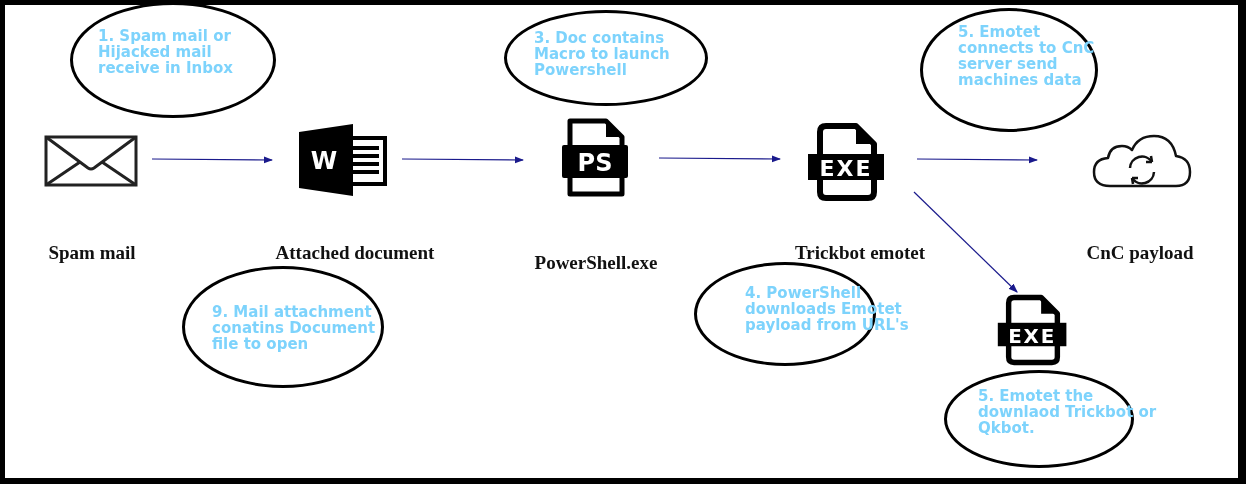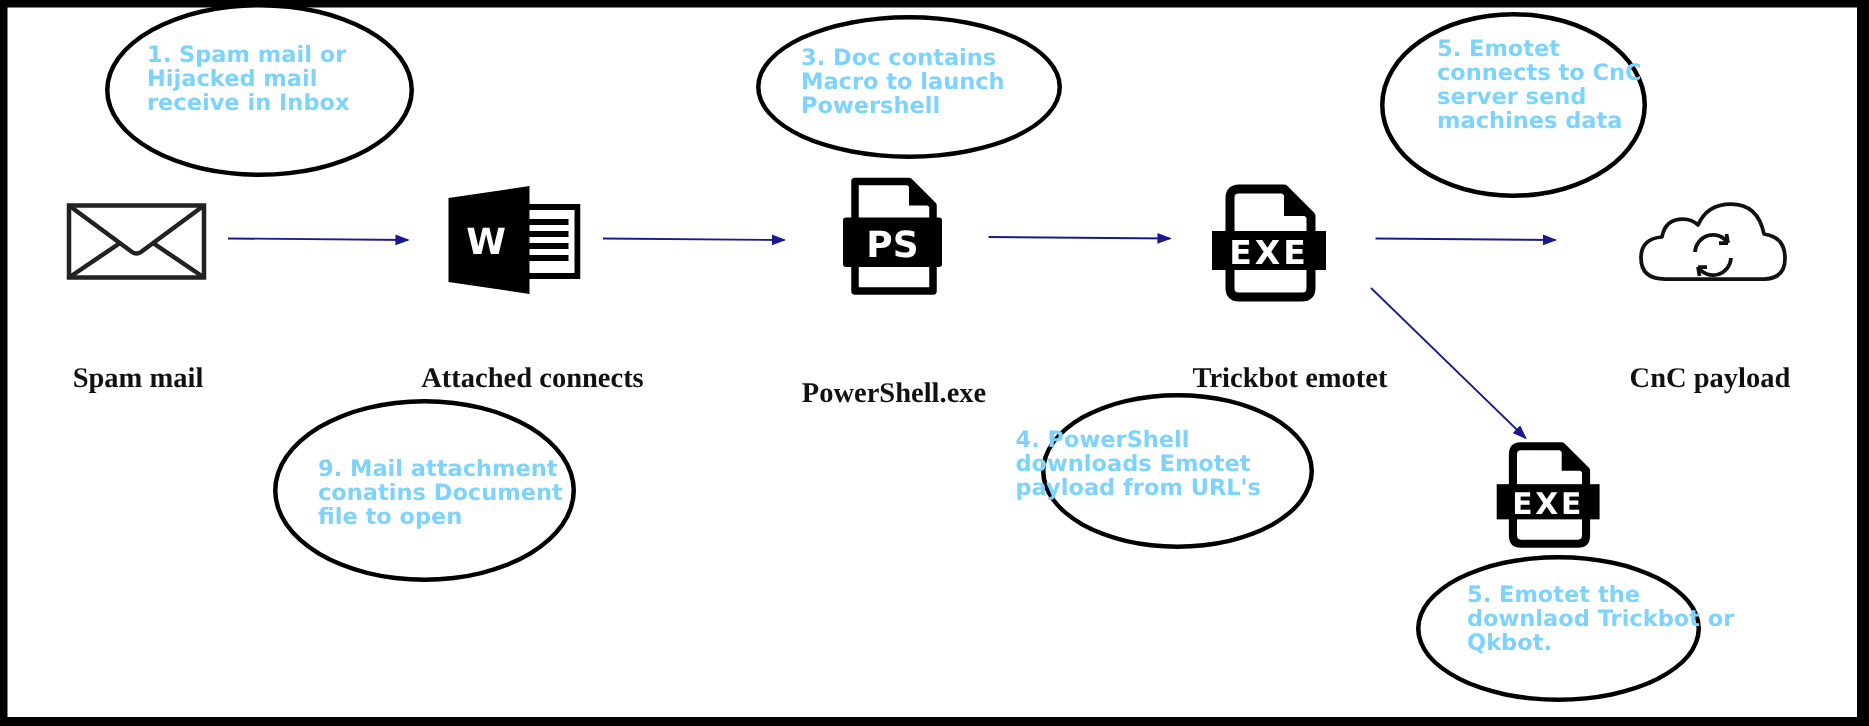--- a/index.html
+++ b/index.html
@@ -68,42 +68,42 @@
 </svg>
 
 <svg class="icon" style="left:996px;top:292px" width="74" height="76" viewBox="0 0 82 80">
   <path d="M20,4 Q14,4 14,10 L14,70 Q14,76 20,76 L62,76 Q68,76 68,70 L68,22 L50,4 Z" fill="#fff" stroke="#000" stroke-width="6" stroke-linejoin="round"></path>
   <path d="M50,4 L50,22 L68,22 Z" fill="#000"></path>
   <rect x="2" y="32" width="76" height="26" fill="#000"></rect>
   <text x="40" y="54" text-anchor="middle" font-family="DejaVu Sans, sans-serif" font-weight="bold" font-size="22" letter-spacing="2" fill="#fff">EXE</text>
 </svg>
 
 <div class="node-label" style="left:92px;top:242px">Spam mail</div>
-<div class="node-label" style="left:355px;top:242px">Attached connects</div>
+<div class="node-label" style="left:355px;top:242px">Attached document</div>
 <div class="node-label" style="left:596px;top:252px">PowerShell.exe</div>
 <div class="node-label" style="left:860px;top:242px">Trickbot emotet</div>
 <div class="node-label" style="left:1140px;top:242px">CnC payload</div>
 
 <div class="bubble" style="left:70px;top:2px;width:206px;height:116px"></div>
 <div class="bubble-text" style="left:98px;top:28px">1. Spam mail or
 Hijacked mail
 receive in Inbox</div>
 
 <div class="bubble" style="left:182px;top:266px;width:202px;height:122px"></div>
 <div class="bubble-text" style="left:212px;top:304px">9. Mail attachment
 conatins Document
 file to open</div>
 
 <div class="bubble" style="left:504px;top:10px;width:204px;height:96px"></div>
 <div class="bubble-text" style="left:534px;top:30px">3. Doc contains
 Macro to launch
 Powershell</div>
 
 <div class="bubble" style="left:694px;top:262px;width:182px;height:104px"></div>
-<div class="bubble-text" style="left:677px;top:285px">4. PowerShell
+<div class="bubble-text" style="left:745px;top:285px">4. PowerShell
 downloads Emotet
 payload from URL's</div>
 
 <div class="bubble" style="left:920px;top:8px;width:178px;height:124px"></div>
 <div class="bubble-text" style="left:958px;top:24px">5. Emotet
 connects to CnC
 server send
 machines data</div>
 
 <div class="bubble" style="left:944px;top:370px;width:190px;height:98px"></div>

